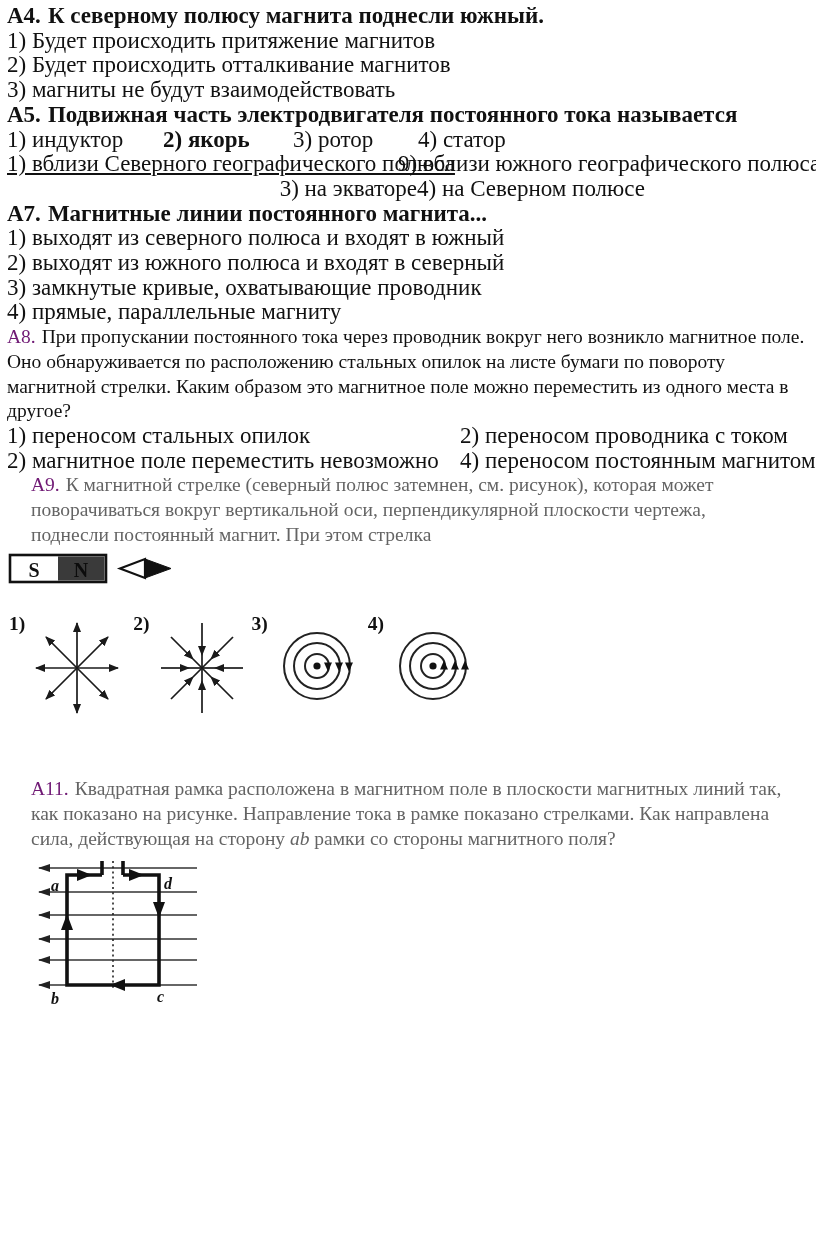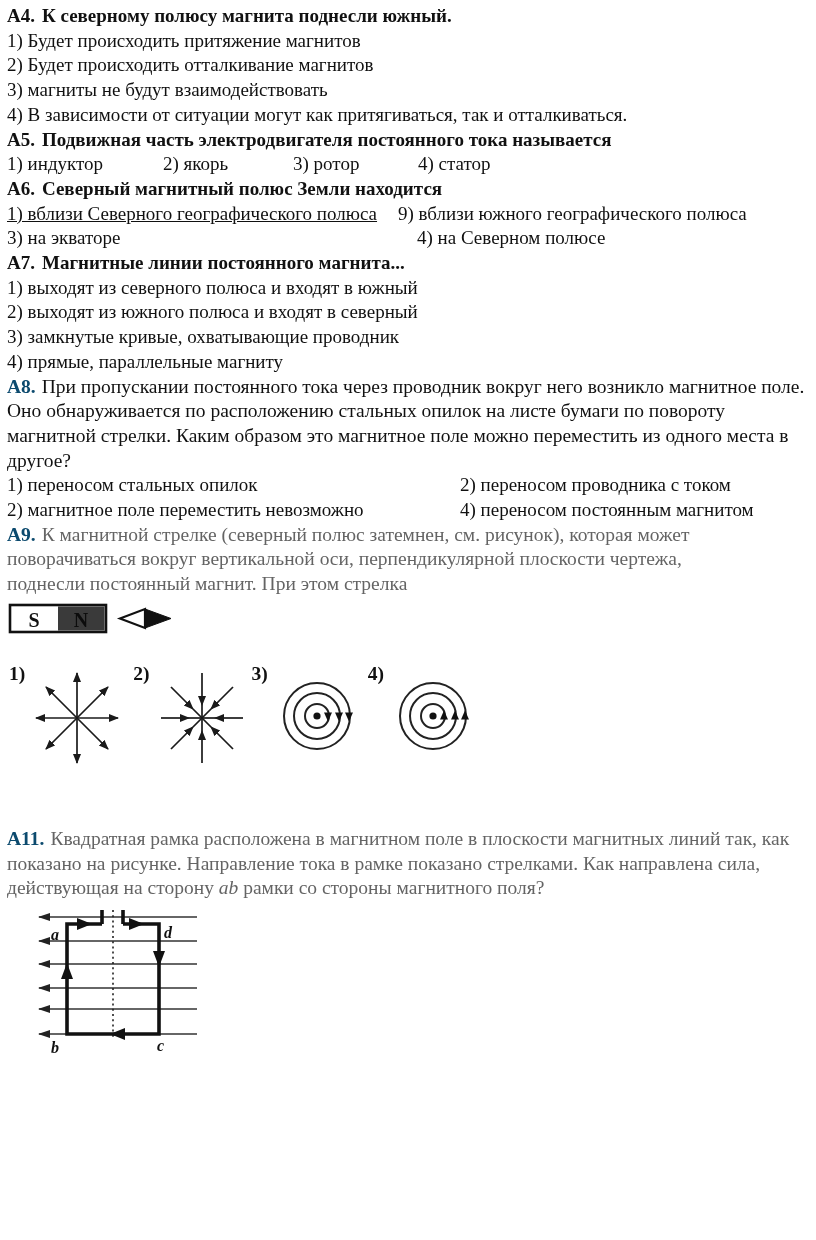--- a/index.html
+++ b/index.html
@@ -3,33 +3,33 @@
 <meta charset="utf-8">
 <style>
   * { margin:0; padding:0; box-sizing:border-box; }
   html,body { background:#ffffff; }
   body {
     width:816px; height:1240px; overflow:hidden;
     font-family:"Liberation Serif", serif;
     color:#111111;
   }
   .page { padding:4px 4px 0 7px; }
-  .line { font-size:19px; line-height:24.7px; white-space:nowrap; }
+  .line { font-size:23px; line-height:24.7px; white-space:nowrap; }
   .para { font-size:19.5px; line-height:24.7px; }
   .bold { font-weight:bold; }
-  .gray { color:#646464; }
+  .gray { color:#646464;margin-left:24px; }
   .qid { font-weight:bold; margin-right:7px; }
-  .qid-inline { font-weight:bold; margin-right:6px; color:#0c4a6e; }
+  .qid-inline { font-weight:normal; margin-right:6px; color:#701a75; }
   
   .c1-a6r1 { display:inline-block; width:391px;text-decoration:underline; }
-  .c1-a6r2 { display:inline-block; width:410px; }
+  .c1-a6r2 { display:inline-block; width:410px;text-align:right; }
   .c1-a8   { display:inline-block; width:453px; }
   
   .w1 { display:inline-block; width:156px; }
-  .w2 { display:inline-block; width:130px; }
+  .w2 { display:inline-block; width:130px;font-weight:bold; }
   .w3 { display:inline-block; width:125px; }
   
   .mw-a9  { max-width:726px; }
   .mw-a10 { max-width:790px; }
   
   .fig-magnet { margin:4px 0 0 1px; height:38px; }
   .a9-options { margin-top:31px; }
   .sec-a10 { margin-top:24px; }
   .fig-row { display:flex; align-items:flex-start; margin:7px 0 0 2px; }
   .diag { display:flex; align-items:flex-start; }
@@ -46,30 +46,28 @@
 </head>
 <body>
 
 <div class="page">
 
   <div>
     <div class="line bold"><span class="qid">А4.</span><span>К северному полюсу магнита поднесли южный.</span></div>
     <div class="line">1) Будет происходить притяжение магнитов</div>
     <div class="line">2) Будет происходить отталкивание магнитов</div>
     <div class="line">3) магниты не будут взаимодействовать</div>
-    <div class="line">4) В зависимости от ситуации могут как притягиваться, так и отталкиваться.</div>
   </div>
 
   <div>
     <div class="line bold"><span class="qid">А5.</span><span>Подвижная часть электродвигателя постоянного тока называется</span></div>
     <div class="line"><span class="w1">1) индуктор</span><span class="w2">2) якорь</span><span class="w3">3) ротор</span><span>4) статор</span></div>
   </div>
 
   <div>
-    <div class="line bold"><span class="qid">А6.</span><span>Северный магнитный полюс Земли находится</span></div>
     <div class="line"><span class="c1-a6r1">1) вблизи Северного географического полюса</span><span>9) вблизи южного географического полюса</span></div>
     <div class="line"><span class="c1-a6r2">3) на экваторе</span><span>4) на Северном полюсе</span></div>
   </div>
 
   <div>
     <div class="line bold"><span class="qid">А7.</span><span>Магнитные линии постоянного магнита...</span></div>
     <div class="line">1) выходят из северного полюса и входят в южный</div>
     <div class="line">2) выходят из южного полюса и входят в северный</div>
     <div class="line">3) замкнутые кривые, охватывающие проводник</div>
     <div class="line">4) прямые, параллельные магниту</div>

